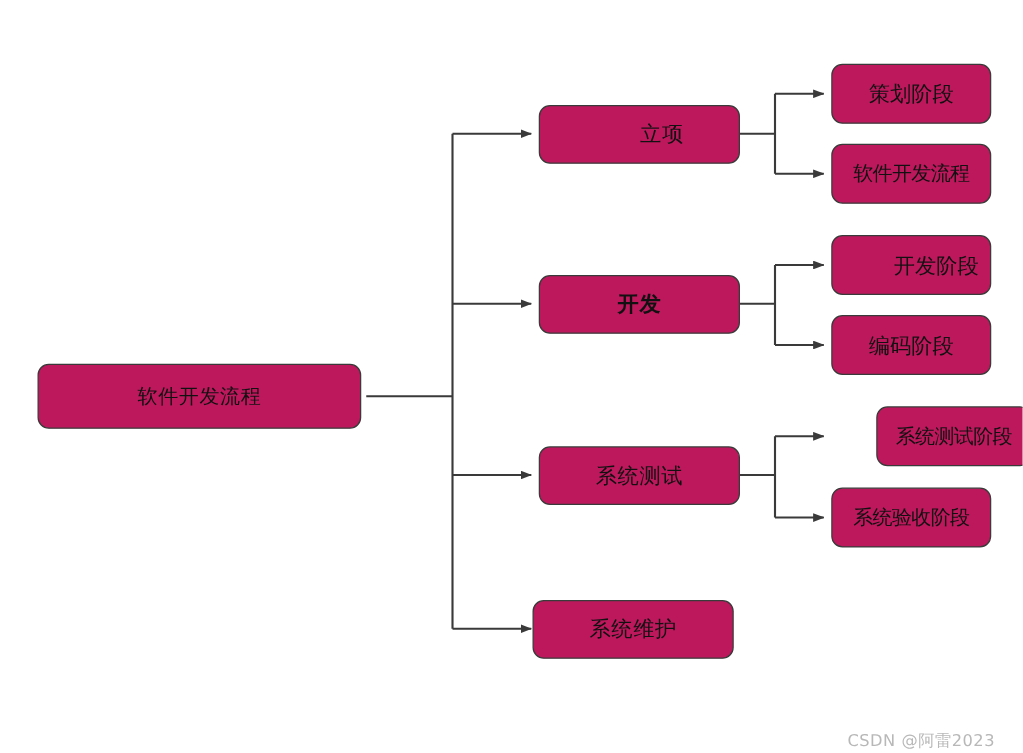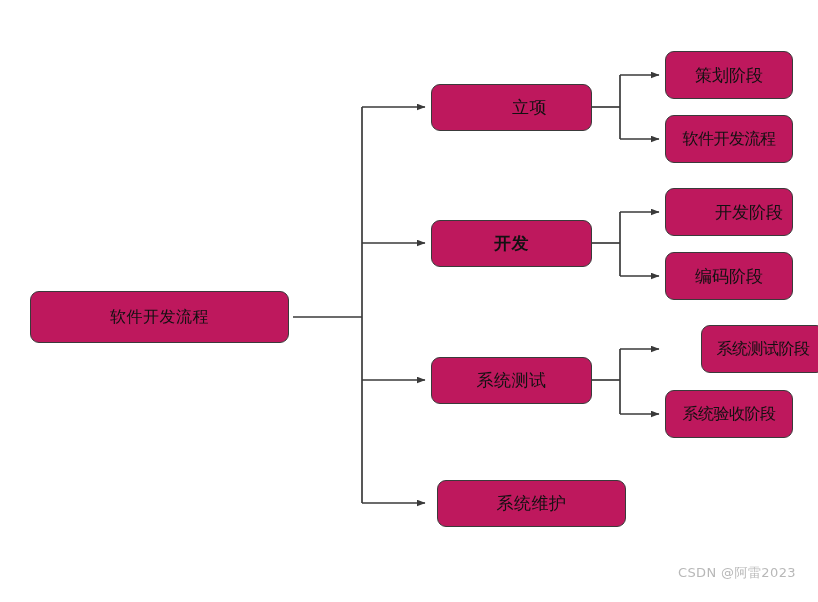--- a/index.html
+++ b/index.html
@@ -44,21 +44,21 @@
     font-size: 17px;
     letter-spacing: 0px;
   }
   .node-l3.tight {
     font-size: 16px;
     letter-spacing: -0.5px;
   }
   #watermark {
     position: absolute;
     right: 22px;
-    bottom: 20px;
+    bottom: 0;
     font-size: 13px;
     color: #b8b8b8;
     letter-spacing: 0.4px;
     white-space: nowrap;
     margin-top: 32px;
   }
 </style>
 </head>
 <body>
 
@@ -98,21 +98,21 @@
     <path d="M620,414 L659,414" marker-end="url(#arrowhead)"></path>
   </g>
 </svg>
 
 <div class="node node-root" id="node-root" style="left: 30px; top: 291px; width: 259px; height: 52px;">软件开发流程</div>
 
 <div id="level2-container">
     <div class="node node-l2" style="left: 431px; top: 84px; width: 161px; height: 47px; padding-left: 36px;">立项</div>
     <div class="node node-l2" style="left: 431px; top: 220px; width: 161px; height: 47px; font-weight: bold;">开发</div>
     <div class="node node-l2" style="left: 431px; top: 357px; width: 161px; height: 47px;">系统测试</div>
-    <div class="node node-l2" style="left: 437px; top: 480px; width: 189px; height: 47px;">系统维护</div>
+    <div class="node node-l2" style="left: 426px; top: 480px; width: 161px; height: 47px;">系统维护</div>
   </div>
 <div id="level3-container">
     <div class="node node-l3" style="left: 665px; top: 51px; width: 128px; height: 48px;">策划阶段</div>
     <div class="node node-l3 tight" style="left: 665px; top: 115px; width: 128px; height: 48px;">软件开发流程</div>
     <div class="node node-l3" style="left: 665px; top: 188px; width: 128px; height: 48px; padding-left: 40px;">开发阶段</div>
     <div class="node node-l3" style="left: 665px; top: 252px; width: 128px; height: 48px; font-family: Liberation Mono, monospace;">编码阶段</div>
     <div class="node node-l3 tight" style="left: 701px; top: 325px; width: 124px; height: 48px;">系统测试阶段</div>
     <div class="node node-l3 tight" style="left: 665px; top: 390px; width: 128px; height: 48px; text-align: center;">系统验收阶段</div>
   </div>
 

